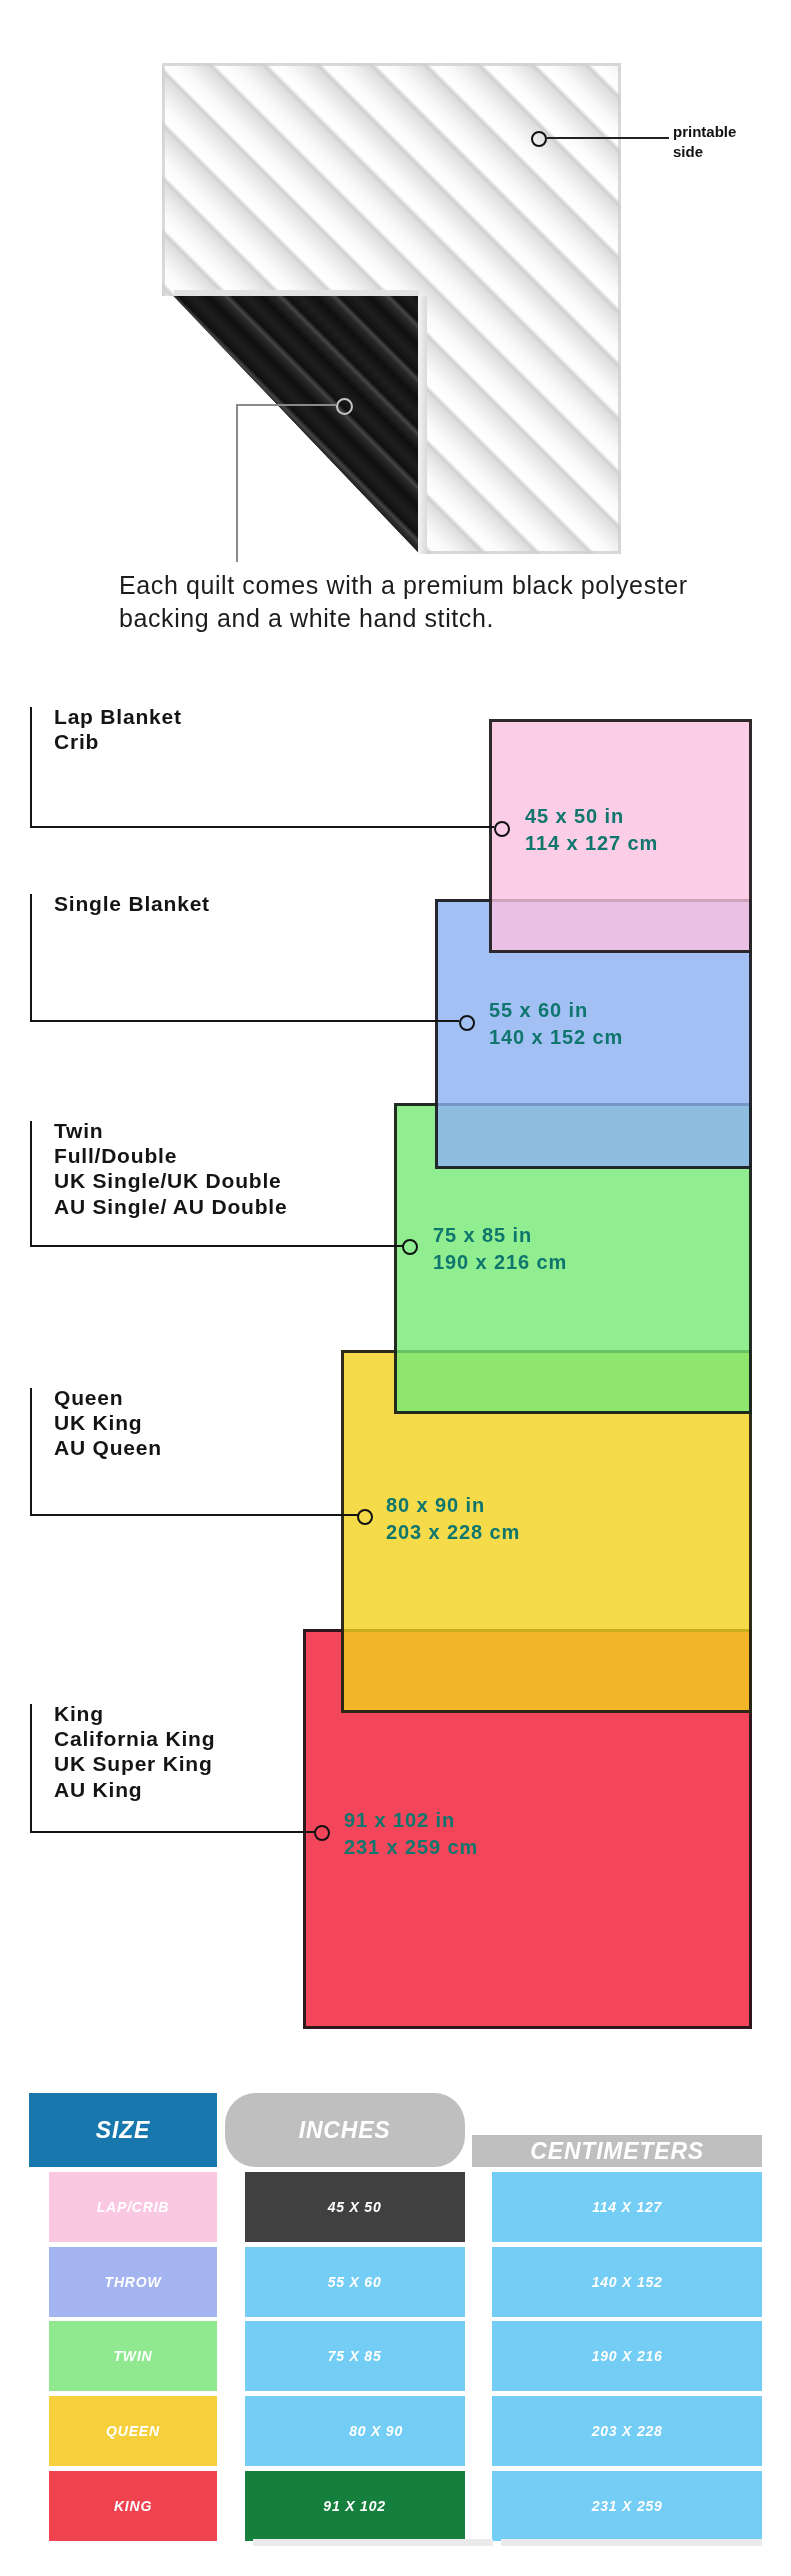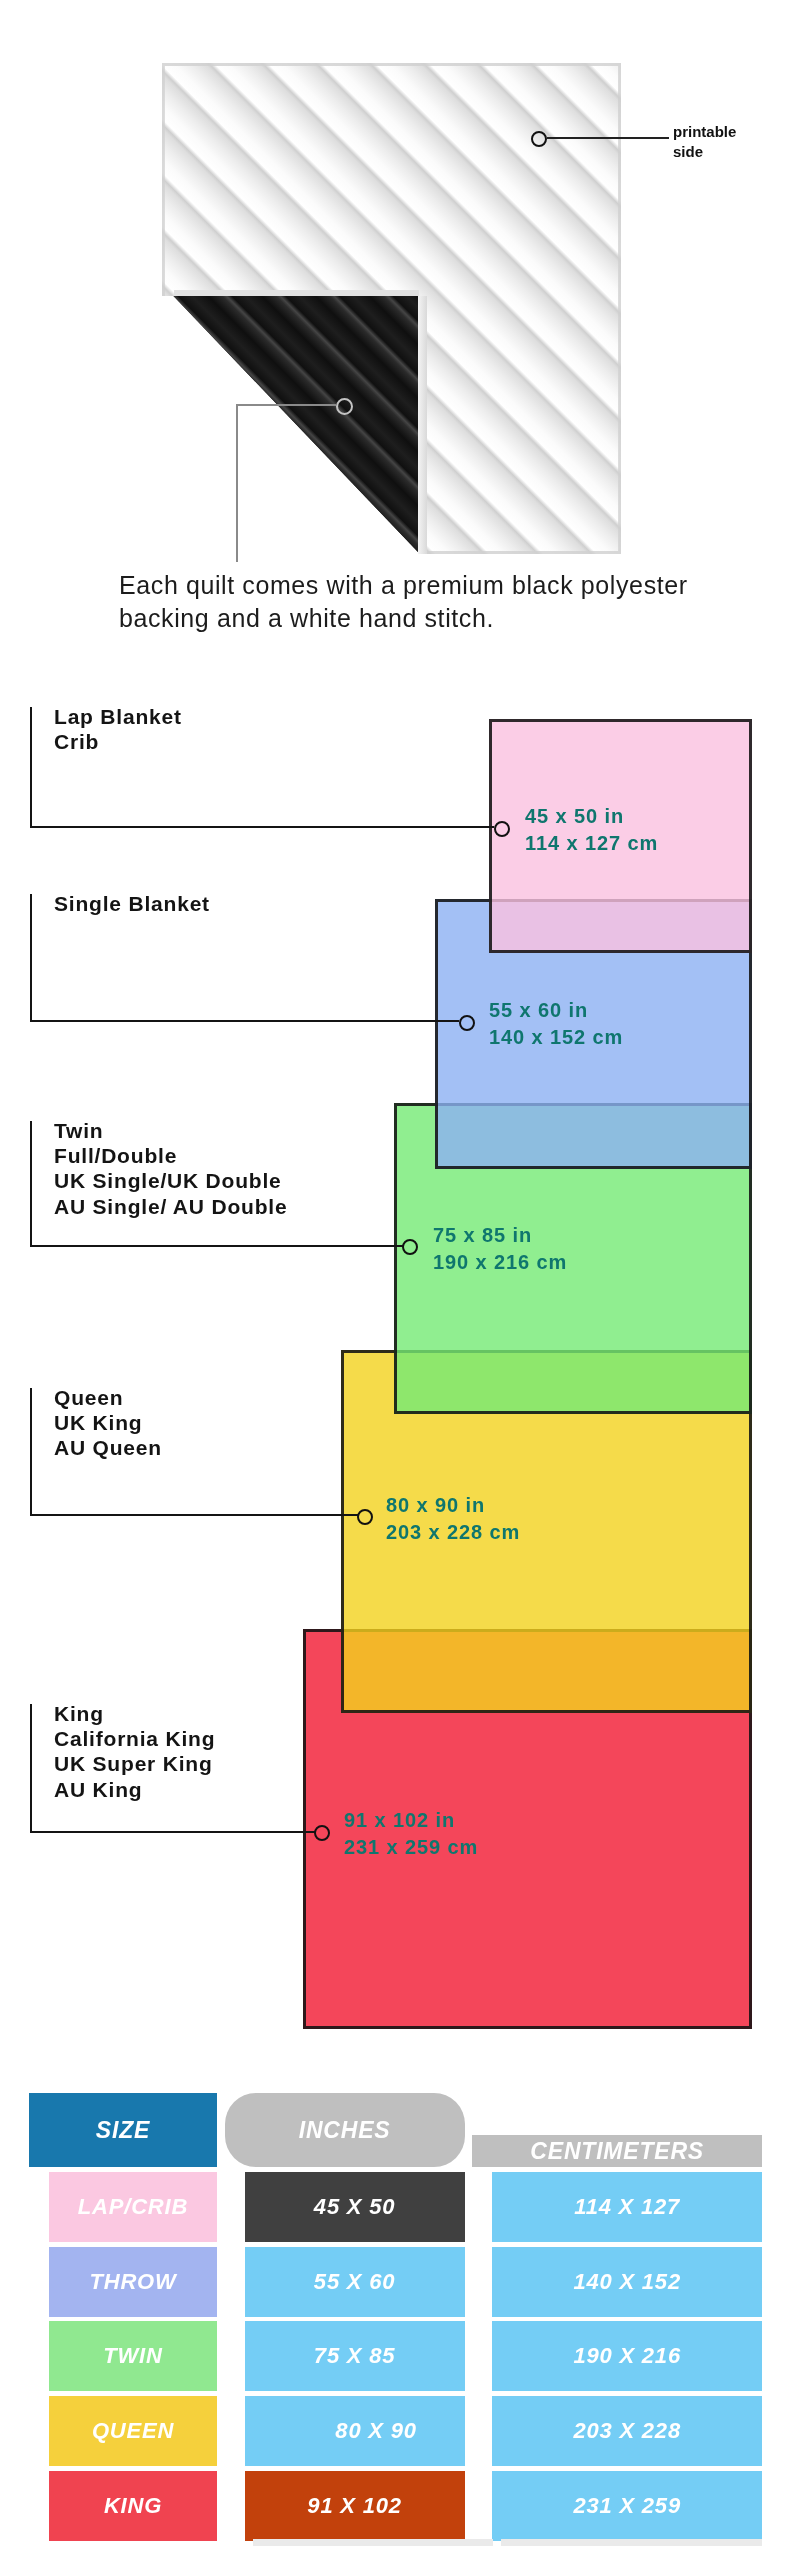--- a/index.html
+++ b/index.html
@@ -40,21 +40,21 @@
   .size-label{font-size:21px;font-weight:700;color:#141414;line-height:1.2;letter-spacing:0.8px;white-space:pre-line;}
   .size-dims{font-size:20px;font-weight:700;color:#0f766e;line-height:1.35;letter-spacing:0.9px;white-space:pre-line;}
   .cl{background:#141414;}
 
   
   .tbl{left:29px;top:2093px;width:733px;display:grid;grid-template-columns:188px 240px 290px;
        grid-template-rows:74px 70px 70px 70px 70px 70px;column-gap:7.6px;row-gap:4.8px;}
   .cell{display:flex;align-items:center;justify-content:center;color:#ffffff;font-weight:700;
         letter-spacing:0.8px;font-style:italic;}
   .th{font-size:23px;}
-  .td{font-size:22px;margin-left:20px;}
+  .td{font-size:14px;margin-left:20px;}
   .shadowstrip{height:6.7px;background:#eaeaea;}
 </style>
 </head>
 <body>
 
 <div class="page">
 
   <div class="abs quilt">
     <div class="abs q-white"></div>
     <div class="abs q-seam"></div>
@@ -137,21 +137,21 @@
 
     <div class="cell td" style="background-color: rgb(144, 232, 144);">TWIN</div>
     <div class="cell td" style="background-color: rgb(116, 205, 245);">75 X 85</div>
     <div class="cell td" style="background-color: rgb(116, 205, 245);">190 X 216</div>
 
     <div class="cell td" style="background-color: rgb(245, 208, 60);">QUEEN</div>
     <div class="cell td" style="background-color: rgb(116, 205, 245); padding-left: 43px;">80 X 90</div>
     <div class="cell td" style="background-color: rgb(116, 205, 245);">203 X 228</div>
 
     <div class="cell td" style="background-color: rgb(240, 67, 80);">KING</div>
-    <div class="cell td" style="background-color: #c2410c;">91 X 102</div>
+    <div class="cell td" style="background-color: #15803d;">91 X 102</div>
     <div class="cell td" style="background-color: rgb(116, 205, 245);">231 X 259</div>
   </div>
 
   <div class="abs shadowstrip" style="left:253px;top:2539px;width:240px;"></div>
   <div class="abs shadowstrip" style="left:501px;top:2539px;width:261px;"></div>
 
 </div>
 
 
 </body></html>

